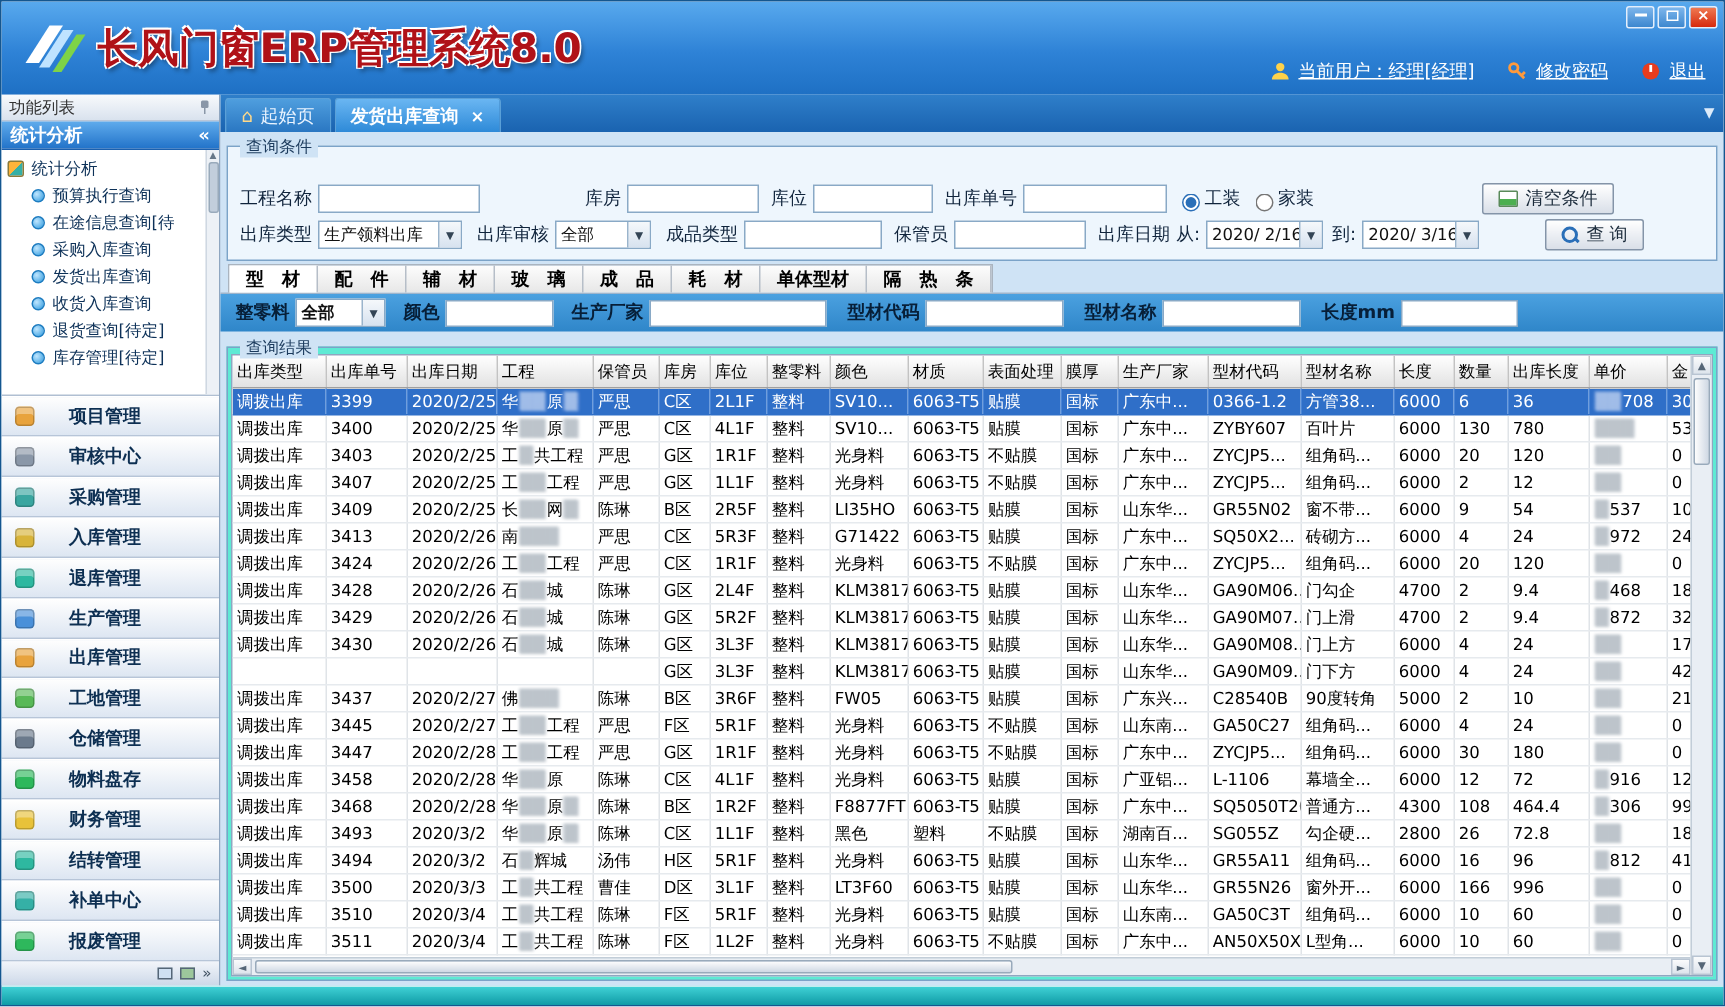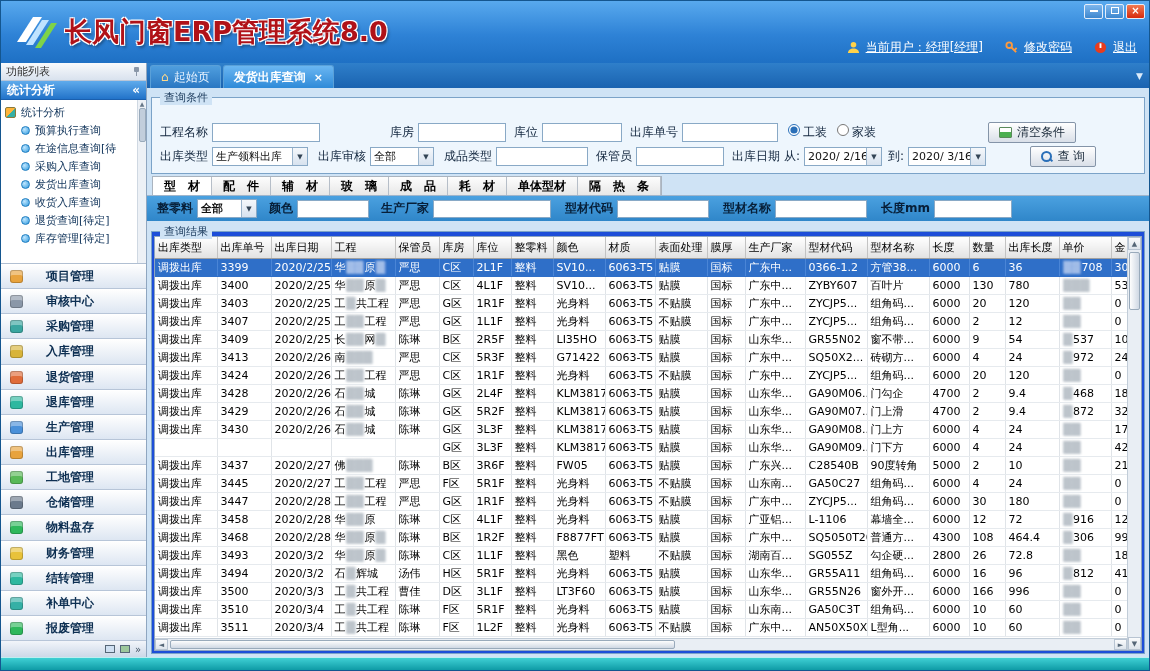--- a/index.html
+++ b/index.html
@@ -65,32 +65,32 @@
   .tinput{height:19px;border:1px solid #89a9c6;background:#fff;font-size:11px;padding:0 3px;font-family:inherit;}
   .combo{height:19px;border:1px solid #89a9c6;background:#fff;display:inline-flex;align-items:center;font-size:11px;}
   .combo .val{padding:0 3px;flex:1;white-space:nowrap;overflow:hidden;color:#111;}
   .combo .arrow{width:15px;align-self:stretch;background:linear-gradient(#f5f8fb,#d7e2ef);border-left:1px solid #9ab4cc;font-size:7px;display:flex;align-items:center;justify-content:center;color:#345;}
   .btn{height:21px;display:inline-flex;align-items:center;gap:5px;padding:0 10px;background:linear-gradient(#ffffff,#d9dfe8);
     border:1px solid #8494a8;border-radius:2px;font-size:12px;color:#1a2a3a;cursor:default;white-space:nowrap;}
   .clear-ic{width:13px;height:11px;border:1px solid #5a8a5a;background:linear-gradient(180deg,#fff 50%,#4caf50 50%);border-radius:1px;}
   .mag{position:relative;width:12px;height:12px;}
   .mag:before{content:"";position:absolute;left:0;top:0;width:7px;height:7px;border:2px solid #2a6fb8;border-radius:50%;}
   .mag:after{content:"";position:absolute;left:8px;top:8px;width:4px;height:2px;background:#2a6fb8;transform:rotate(45deg);}
-  .radio-wrap{display:inline-flex;align-items:flex-start;gap:3px;margin-right:10px;}
+  .radio-wrap{display:inline-flex;align-items:flex-end;gap:3px;margin-right:10px;}
   input[type=radio]{width:12px;height:12px;accent-color:#2a6fb8;}
 
   .mtab-row{flex:0 0 22px;display:flex;align-items:stretch;padding:2px 0 0 5px;border-bottom:1px solid #9fb5cc;}
   .material-tabs{display:inline-flex;background:linear-gradient(#fdfdfd,#e7e7e7);border:1px solid #aab4bf;border-bottom:none;}
   .mtab{padding:0 11px;font-size:12px;font-weight:bold;color:#000;display:flex;align-items:center;border-right:1px solid #b6bec8;white-space:nowrap;}
   .mtab.active{background:#fff;}
 
   .filter-bar{flex:0 0 25px;background:linear-gradient(#4ba1e0,#2f86c9);display:flex;align-items:center;padding:0 10px;font-size:12px;color:#071f38;font-weight:bold;white-space:nowrap;}
   .filter-bar label{margin-right:4px;}
 
-  .results-box{flex:1;position:relative;border:1px solid #7ba3c8;background:#1d4ed8;margin:10px 4px 3px;padding:4px 2px 2px;display:flex;flex-direction:column;min-height:0;}
+  .results-box{flex:1;position:relative;border:1px solid #7ba3c8;background:#5eead4;margin:10px 4px 3px;padding:4px 2px 2px;display:flex;flex-direction:column;min-height:0;}
   .table-zone{flex:1;display:flex;min-height:0;border:1px solid #8fa6c0;background:#fff;}
   .table-col{flex:1;display:flex;flex-direction:column;min-width:0;}
   .table-viewport{flex:1;overflow:hidden;}
   table{border-collapse:collapse;table-layout:fixed;width:1016px;font-size:11px;}
   thead th{height:21px;background:linear-gradient(#ffffff,#e2e2e2);border-right:1px solid #c3c3c3;border-bottom:1px solid #a0a0a0;
     font-weight:normal;color:#000;text-align:left;padding:0 3px;white-space:nowrap;overflow:hidden;}
   tbody td{height:18px;border-right:1px solid #e0e4e8;border-bottom:1px solid #e6eaee;padding:0 3px;white-space:nowrap;overflow:hidden;color:#000;}
   tr.selected td{background:#2f6fc8;color:#fff;border-right-color:#4a85d6;border-bottom-color:#2f6fc8;}
   .redact{background:#d2d8de;color:#aab2ba;filter:blur(1.2px);border-radius:1px;padding:0 1px;}
   tr.selected .redact{background:#5a89d4;color:#dce8f8;}
@@ -204,24 +204,20 @@
           </div>
           <div class="menu-item">
             <span class="menu-icon" style="background: rgb(58, 166, 160);"></span>
             <span>采购管理</span>
           </div>
           <div class="menu-item">
             <span class="menu-icon" style="background: rgb(216, 180, 58);"></span>
             <span>入库管理</span>
           </div>
           <div class="menu-item">
-            <span class="menu-icon" style="background: rgb(224, 108, 58);"></span>
-            <span>退货管理</span>
-          </div>
-          <div class="menu-item">
             <span class="menu-icon" style="background: rgb(46, 184, 160);"></span>
             <span>退库管理</span>
           </div>
           <div class="menu-item">
             <span class="menu-icon" style="background: rgb(74, 144, 217);"></span>
             <span>生产管理</span>
           </div>
           <div class="menu-item">
             <span class="menu-icon" style="background: rgb(232, 163, 61);"></span>
             <span>出库管理</span>

